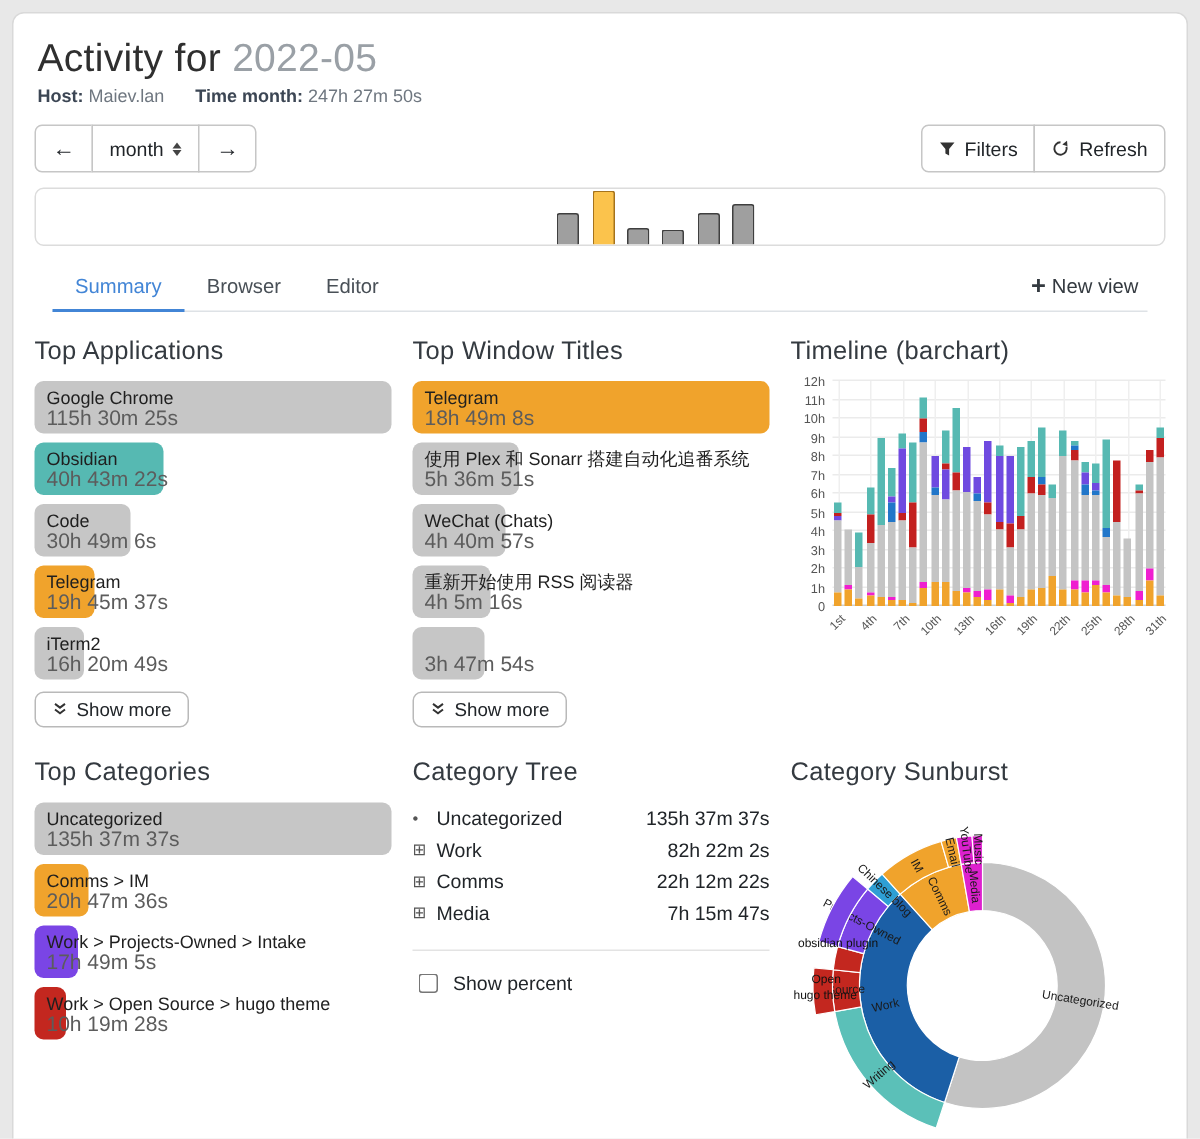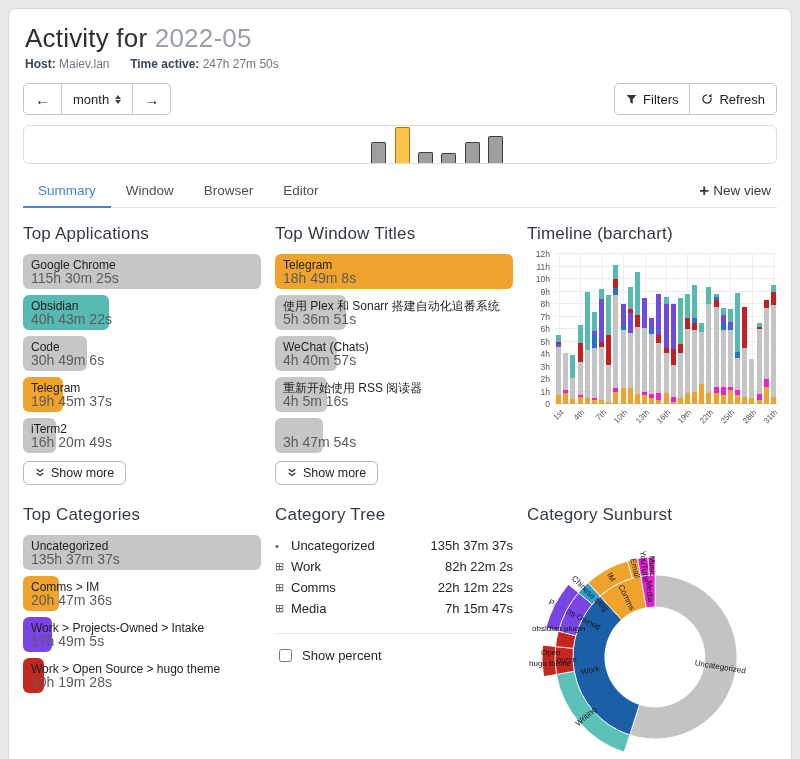--- a/index.html
+++ b/index.html
@@ -25,21 +25,21 @@
   .arrow{font-size:15px;line-height:1;}
   .selectbox{min-width:72px;justify-content:space-between;}
   .caret{display:inline-flex;flex-direction:column;gap:1px;}
   .caret i{width:0;height:0;border-left:3.5px solid transparent;border-right:3.5px solid transparent;}
   .caret .up{border-bottom:4px solid #444;}
   .caret .dn{border-top:4px solid #444;}
   
   .minichart{position:relative;height:37px;margin:0 8px 10px;border:1px solid #dcdcdc;border-radius:6px;overflow:hidden;background:#fff;}
   .mc-bar{position:absolute;bottom:0;width:15px;border:1px solid #3f3f3f;border-bottom:none;border-radius:2px 2px 0 0;box-sizing:border-box;}
   
-  .tabs{display:flex;align-items:flex-end;border-bottom:1px solid #dee2e6;margin:0 8px;}
+  .tabs{display:flex;align-items:flex-end;border-bottom:1px solid #dee2e6;margin:0 20px;}
   .tab{padding:8px 15px;font-size:13.5px;color:#495057;cursor:pointer;}
   .tab.active{color:#4285d6;border-bottom:2px solid #4285d6;margin-bottom:-1px;}
   .tabs .spacer{flex:1;}
   .newview{display:flex;align-items:center;gap:4px;font-size:13.5px;color:#343a40;padding:8px 6px;cursor:pointer;}
   .newview .plus{font-size:17px;font-weight:bold;line-height:1;}
   
   .grid{display:grid;grid-template-columns:repeat(3,1fr);gap:20px 14px;margin:16px 8px 0;}
   h2{margin:0 0 10px;font-size:17px;font-weight:500;color:#343a40;letter-spacing:.2px;}
   
   .li{position:relative;margin-bottom:6px;min-height:33px;}
@@ -75,21 +75,21 @@
 <body>
 
 <div class="card">
 
   <div class="header">
     <h1><span>Activity for</span> <span class="period">2022-05</span></h1>
     <div class="meta">
       <span class="lbl">Host:</span>
       <span>Maiev.lan</span>
       <span class="gap"></span>
-      <span class="lbl">Time active:</span>
+      <span class="lbl">Time month:</span>
       <span>247h 27m 50s</span>
     </div>
   </div>
 
   <div class="toolbar">
     <div class="btn-group">
       <button class="btn">
           <span class="arrow">←</span>
         </button>
       <button class="btn selectbox">
@@ -125,21 +125,20 @@
       <div class="mc-bar" style="left: 49.3%; height: 96%; background: rgb(251, 195, 76); border-color: rgb(165, 115, 28);"></div>
       <div class="mc-bar" style="left: 52.4%; height: 30%; background: rgb(159, 159, 159); border-color: rgb(63, 63, 63);"></div>
       <div class="mc-bar" style="left: 55.5%; height: 28%; background: rgb(159, 159, 159); border-color: rgb(63, 63, 63);"></div>
       <div class="mc-bar" style="left: 58.6%; height: 57%; background: rgb(159, 159, 159); border-color: rgb(63, 63, 63);"></div>
       <div class="mc-bar" style="left: 61.7%; height: 74%; background: rgb(159, 159, 159); border-color: rgb(63, 63, 63);"></div>
     </div>
 
   <div class="tabs">
     <div id="tabs" style="display:flex;">
         <div class="tab active">Summary</div>
-        <div class="tab">Window</div>
         <div class="tab">Browser</div>
         <div class="tab">Editor</div>
       </div>
     <div class="spacer"></div>
     <div class="newview">
       <span class="plus">+</span>
       <span>New view</span>
     </div>
   </div>
 

